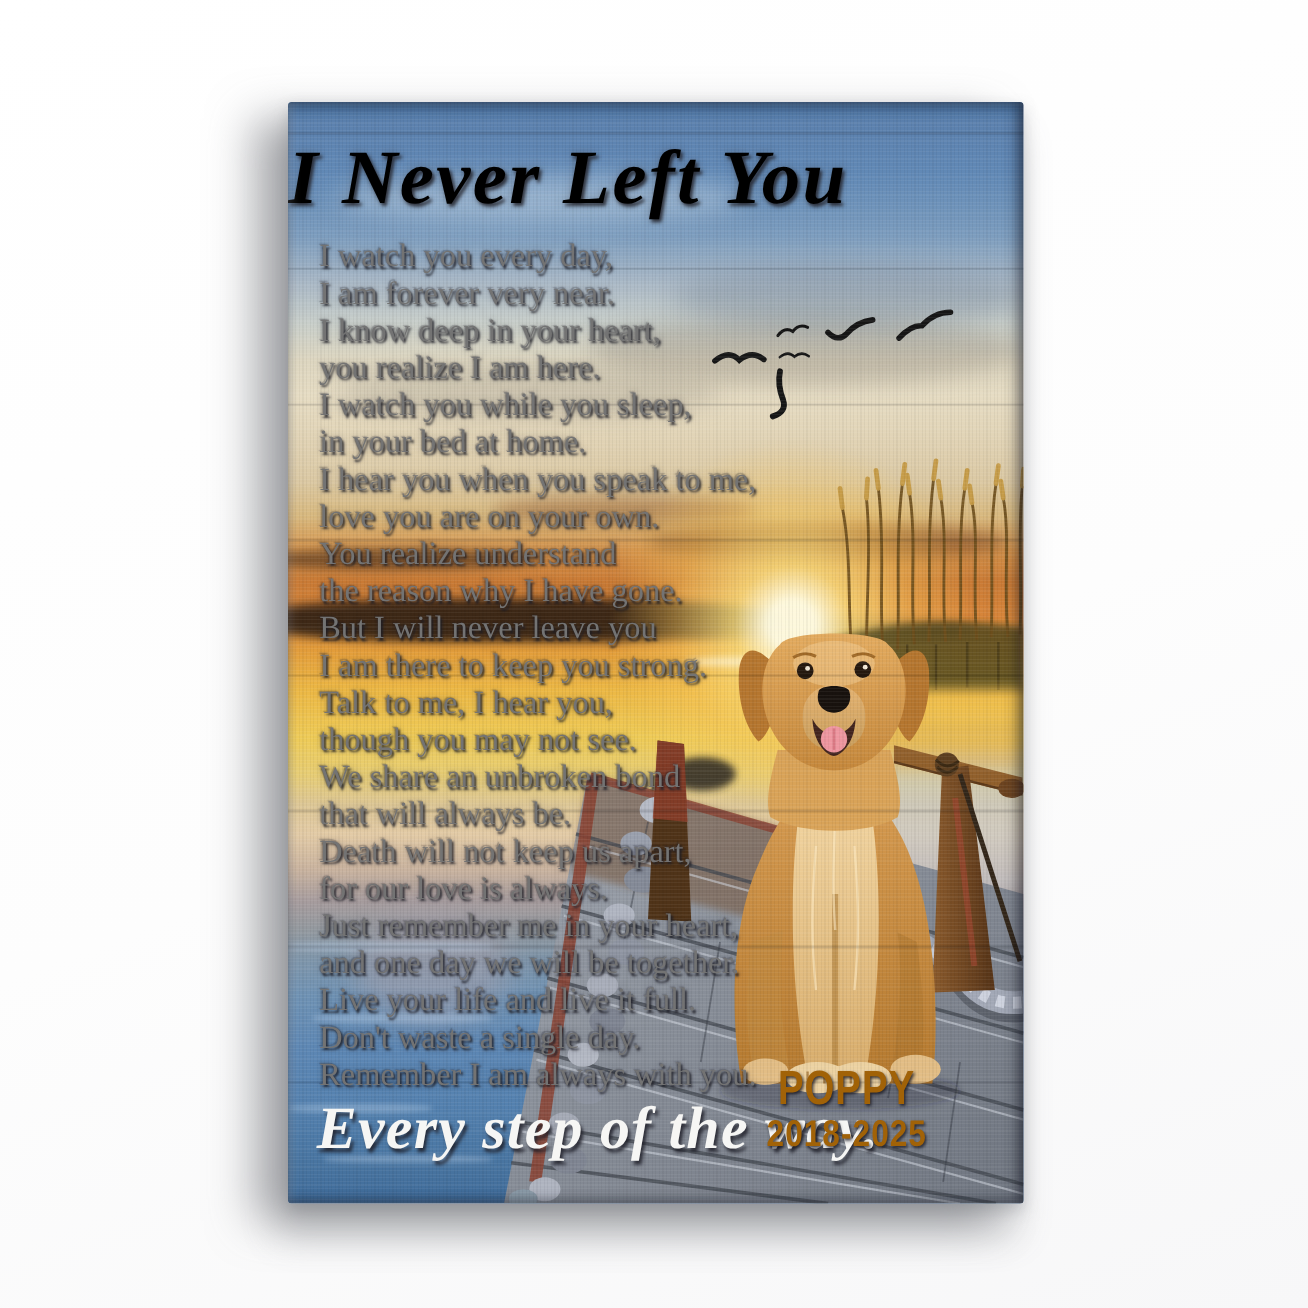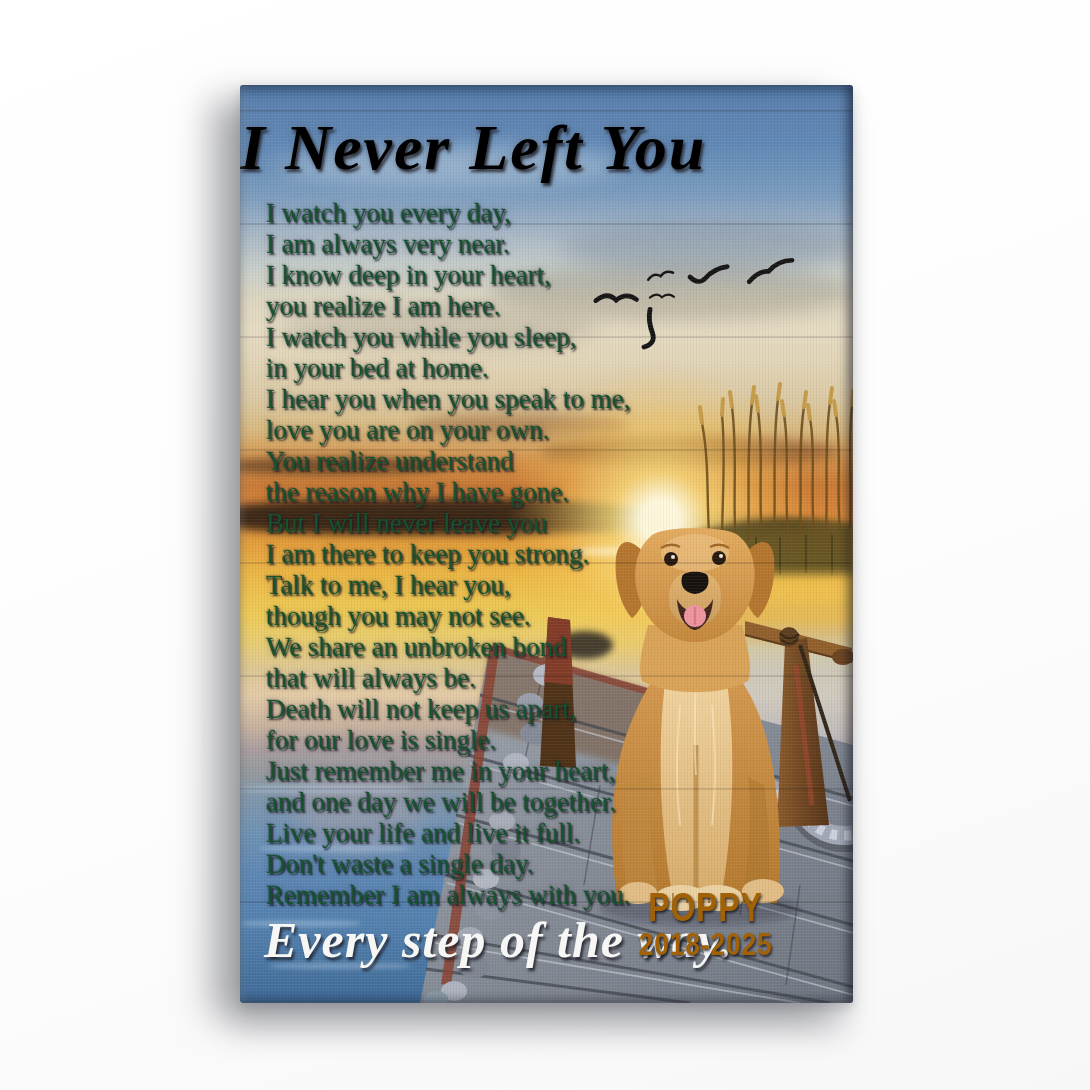--- a/index.html
+++ b/index.html
@@ -68,21 +68,21 @@
     border-radius:3px;
   }
   
   .title{
     position:absolute;left:0;top:26px;width:100%;
     font-size:64px;font-style:italic;font-weight:bold;color:#000000;letter-spacing:2px;
     text-shadow:2px 3px 3px rgba(35,35,42,.85),0 0 7px rgba(60,60,70,.35);
   }
   .poem{
     position:absolute;left:26px;top:113px;width:560px;
-    font-size:27px;line-height:31px;color:#14532d;
+    font-size:27px;line-height:31px;color:#737373;
     text-shadow:1.5px 2px 2px rgba(28,28,35,.9),-1px -1px 1px rgba(28,28,35,.3),0 0 6px rgba(40,40,55,.35);
   }
   .closing{
     position:absolute;left:24px;top:826px;
     font-size:50px;font-style:italic;font-weight:bold;color:#f6f6f4;letter-spacing:1px;
     text-shadow:2px 3px 3px rgba(30,30,40,.85);
   }
   .pet-block{
     position:absolute;left:368px;top:801px;width:195px;text-align:center;color:#a16207;
     font-family:"Liberation Sans",sans-serif;font-weight:bold;
@@ -306,37 +306,37 @@
       <path d="M455 522 L 455 540" stroke="#d87782" stroke-width="2"></path>
     </g>
   </svg>
 
   <div class="layer planks"></div>
   <div class="layer weave"></div>
 
   <div class="title">I Never Left You</div>
   <div class="poem">
     <div>I watch you every day,</div>
-    <div>I am always very near.</div>
+    <div>I am forever very near.</div>
     <div>I know deep in your heart,</div>
     <div>you realize I am here.</div>
     <div>I watch you while you sleep,</div>
     <div>in your bed at home.</div>
     <div>I hear you when you speak to me,</div>
     <div>love you are on your own.</div>
     <div>You realize understand</div>
     <div>the reason why I have gone.</div>
     <div>But I will never leave you</div>
     <div>I am there to keep you strong.</div>
     <div>Talk to me, I hear you,</div>
     <div>though you may not see.</div>
     <div>We share an unbroken bond</div>
     <div>that will always be.</div>
     <div>Death will not keep us apart,</div>
-    <div>for our love is single.</div>
+    <div>for our love is always.</div>
     <div>Just remember me in your heart,</div>
     <div>and one day we will be together.</div>
     <div>Live your life and live it full.</div>
     <div>Don't waste a single day.</div>
     <div>Remember I am always with you.</div>
   </div>
   <div class="closing">Every step of the way.</div>
   <div class="pet-block">
     <div><span class="pet-name">POPPY</span></div>
     <div><span class="pet-years">2018-2025</span></div>

